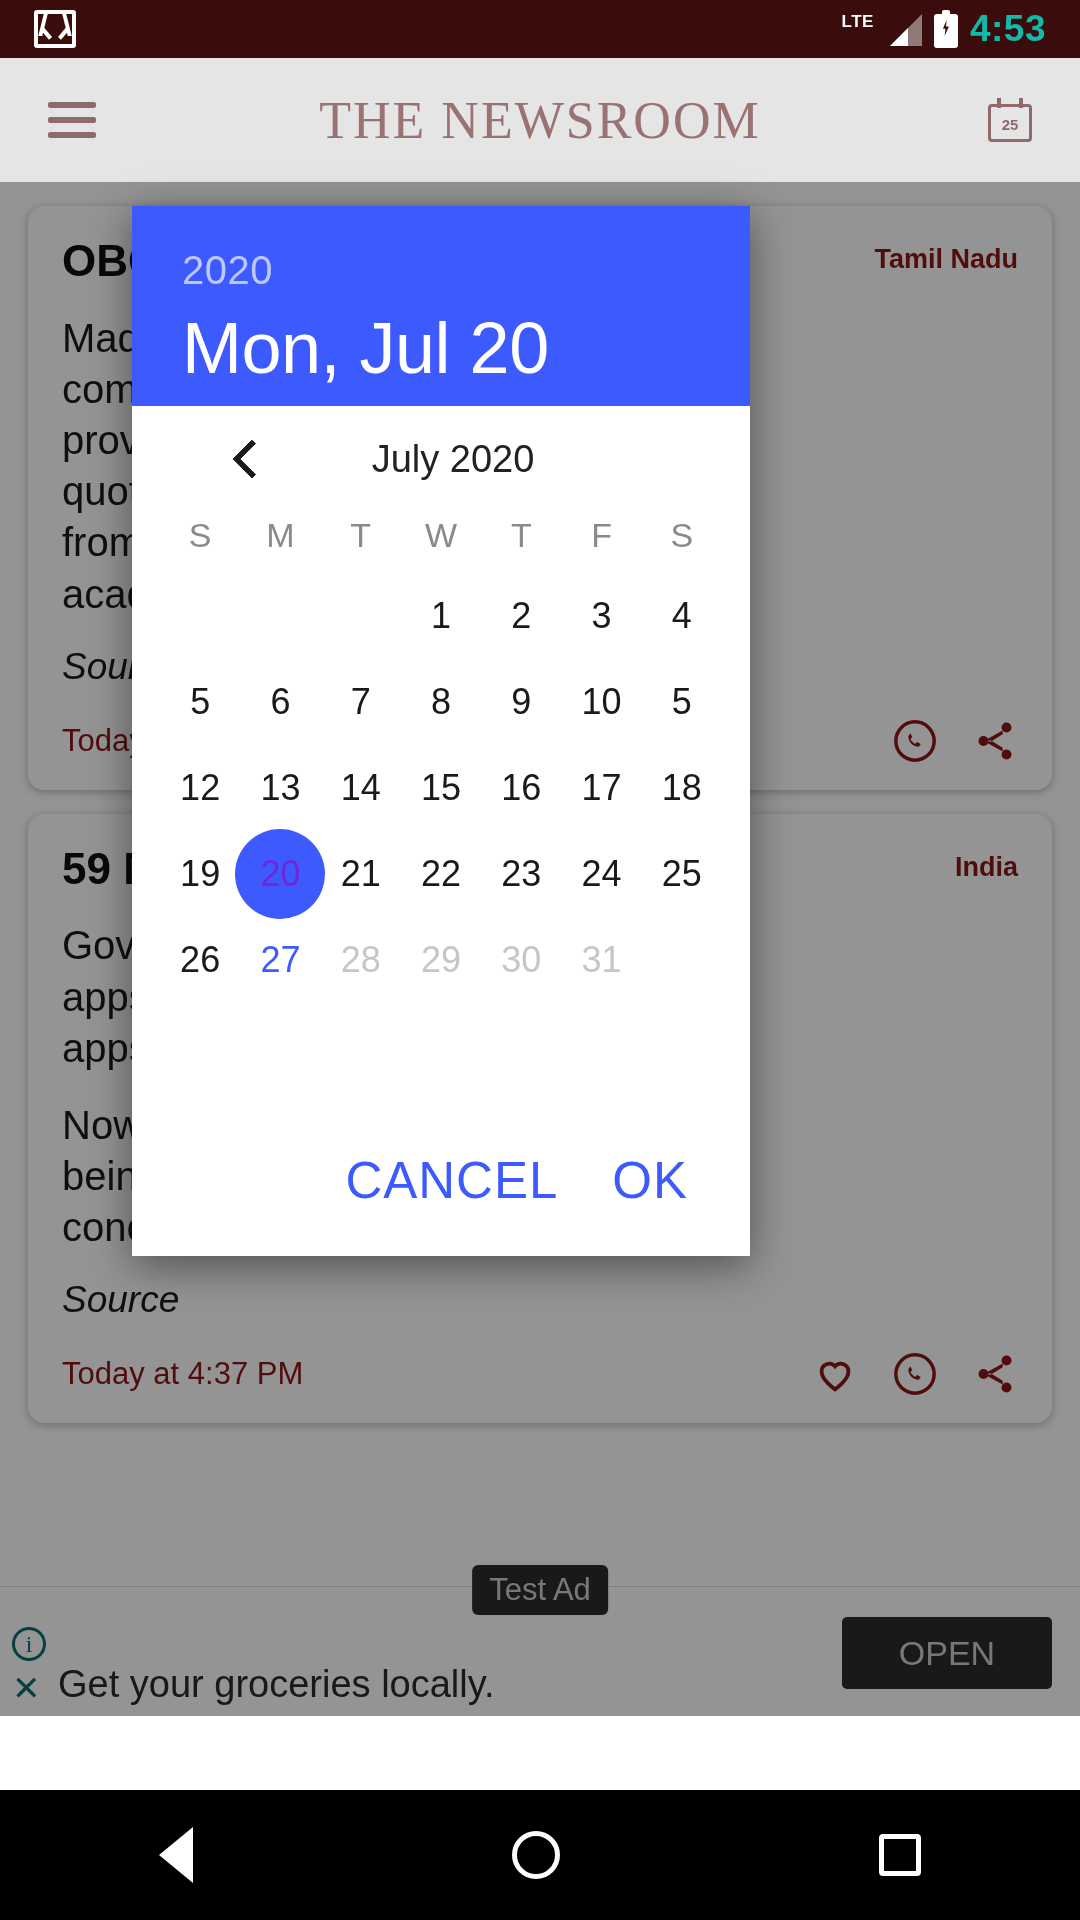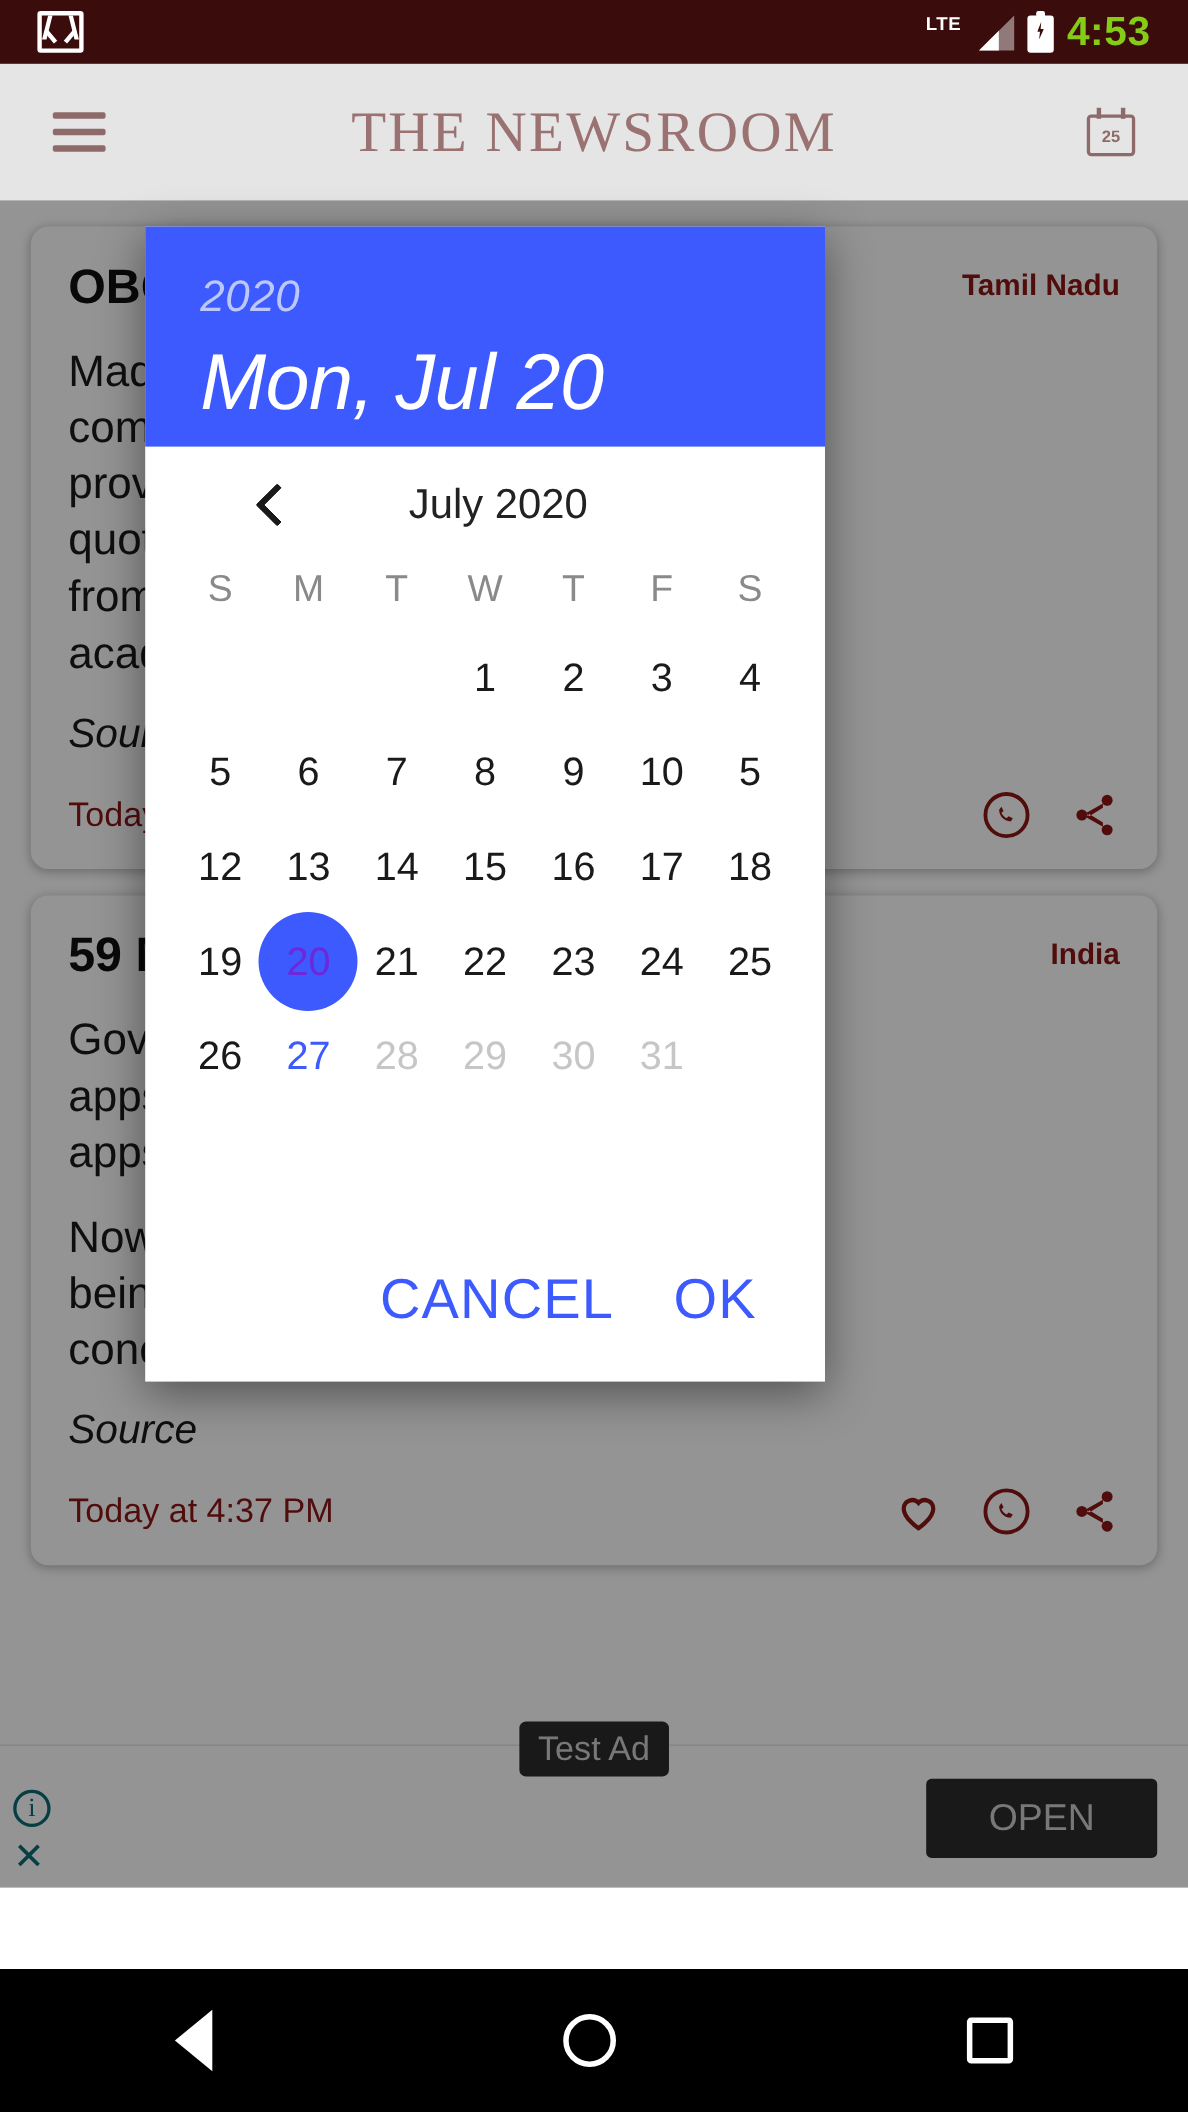--- a/index.html
+++ b/index.html
@@ -29,21 +29,21 @@
   .signal { width:36px; height:34px; position:relative; }
   .signal .full { position:absolute; right:0; bottom:0; width:0; height:0;
      border-left:32px solid transparent; border-bottom:32px solid rgba(255,255,255,.45); }
   .signal .fill { position:absolute; right:14px; bottom:0; width:0; height:0;
      border-left:18px solid transparent; border-bottom:18px solid #fff; }
   .battery { width:24px; height:38px; position:relative; }
   .battery .body { position:absolute; top:4px; left:0; width:24px; height:34px; background:#fff; border-radius:3px; }
   .battery .cap { position:absolute; top:0; left:8px; width:8px; height:5px; background:#fff; border-radius:2px 2px 0 0;}
   .battery .bolt { position:absolute; top:10px; left:9px; width:6px; height:16px; background:#3a0c0c;
      clip-path: polygon(60% 0,0 55%,42% 55%,28% 100%,100% 40%,52% 40%); }
-  .clock { color:#84cc16; font-size:37px; font-weight:700; letter-spacing:.5px;text-align:center; }
+  .clock { color:#14b8a6; font-size:37px; font-weight:700; letter-spacing:.5px;text-align:center; }
 
   
   .appbar {
     position:absolute; top:58px; left:0; width:1080px; height:124px;
     background:#e5e5e5; display:flex; align-items:center; padding:0 48px; z-index:4;
   }
   .hamburger { width:48px; height:36px; display:flex; flex-direction:column; justify-content:space-between; }
   .hamburger span { display:block; height:6px; background:#8e6a6a; border-radius:2px; }
   .brand {
     position:absolute; left:0; right:0; text-align:center;
@@ -111,21 +111,21 @@
   .nav-back { width:0;height:0;border-top:28px solid transparent;border-bottom:28px solid transparent;border-right:34px solid #fff; }
   .nav-home { width:48px;height:48px;border:5px solid #fff;border-radius:50%; }
   .nav-rec { width:42px;height:42px;border:5px solid #fff;border-radius:4px; }
 
   
   .dialog {
     position:absolute; left:132px; top:206px; width:618px; height:1050px;
     background:#fff; z-index:10; box-shadow:0 10px 40px rgba(0,0,0,.45);
     display:flex; flex-direction:column;
   }
-  .dlg-header { background:#3d5afe; height:200px; padding:42px 50px 0;font-style:italic; }
+  .dlg-header { background:#3d5afe; height:200px; padding:42px 50px 0; }
   .dlg-year { color:#bcc8fb; font-size:40px; font-weight:500; letter-spacing:.5px; }
   .dlg-date { color:#fff; font-size:72px; font-weight:500; margin-top:14px; letter-spacing:-.5px; }
 
   .dlg-nav { display:flex; align-items:center; height:106px; padding:0 72px; position:relative;margin-left:24px; }
   .chev-left { width:34px; height:34px; position:relative; }
   .chev-left::before { content:""; position:absolute; left:10px; top:3px; width:22px; height:22px;
      border-left:6px solid #1a1a1a; border-bottom:6px solid #1a1a1a; transform:rotate(45deg); border-radius:2px;}
   .dlg-month { position:absolute; left:0; right:0; text-align:center;
      font-size:38px; color:#222; font-weight:500; pointer-events:none; }
 
@@ -269,20 +269,21 @@
           </div>
         </div>
       </div>
     </div>
   </div>
 
   <div class="adbar">
     <div class="ad-badge">Test Ad</div>
     <div class="ad-info">i</div>
     <div class="ad-close">✕</div>
+    <div class="ad-text">Get your groceries locally.</div>
     <div class="ad-open">OPEN</div>
   </div>
 
   <div class="scrim"></div>
 
   <div class="dialog">
     <div class="dlg-header">
       <div class="dlg-year">2020</div>
       <div class="dlg-date">Mon, Jul 20</div>
     </div>

